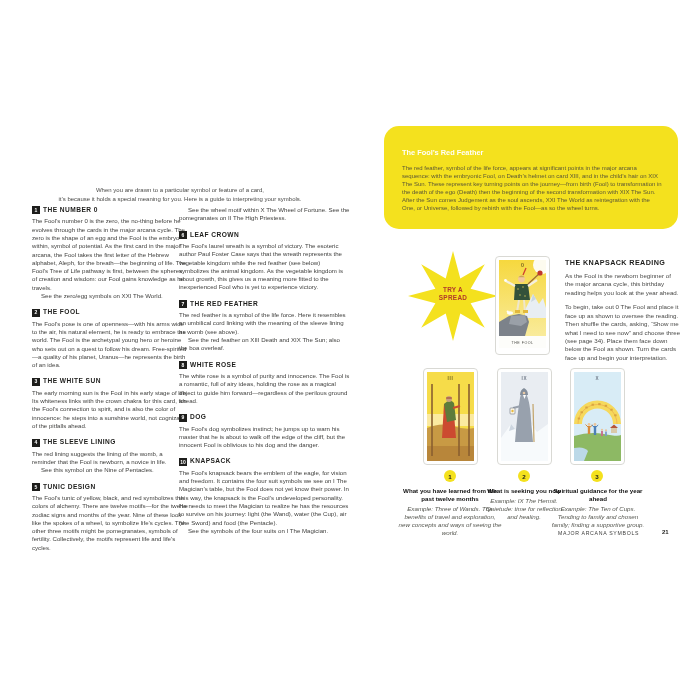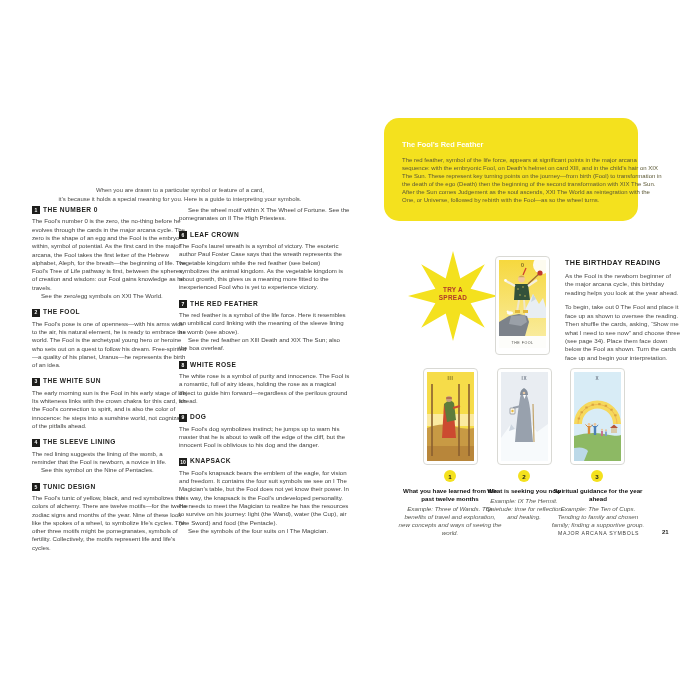--- a/index.html
+++ b/index.html
@@ -124,21 +124,21 @@
         <span class="sec-title">KNAPSACK</span>
       </div>
       <p class="body-p">The Fool’s knapsack bears the emblem of the eagle, for vision and freedom. It contains the four suit symbols we see on I The Magician’s table, but the Fool does not yet know their power. In this way, the knapsack is the Fool’s undeveloped personality. He needs to meet the Magician to realize he has the resources to survive on his journey: light (the Wand), water (the Cup), air (the Sword) and food (the Pentacle).</p>
       <p class="body-p see">See the symbols of the four suits on I The Magician.</p>
     </div>
   </div>
 </div>
 
 <div class="abs" style="left:350px;top:0;width:350px;height:700px;">
 
-  <div class="abs feature-box" style="left:34px;top:118px;width:254px;height:103px;text-decoration:underline;">
+  <div class="abs feature-box" style="left:34px;top:126px;width:294px;height:103px;text-decoration:underline;">
     <div class="abs fb-title" style="left:18px;top:22px;">The Fool’s Red Feather</div>
     <div class="abs fb-body" style="left:18px;top:38px;width:262px;">The red feather, symbol of the life force, appears at significant points in the major arcana sequence: with the embryonic Fool, on Death’s helmet on card XIII, and in the child’s hair on XIX The Sun. These represent key turning points on the journey—from birth (Fool) to transformation in the death of the ego (Death) then the beginning of the second transformation with XIX The Sun. After the Sun comes Judgement as the soul ascends, XXI The World as reintegration with the One, or Universe, followed by rebirth with the Fool—as so the wheel turns.</div>
   </div>
 
   <div class="abs" style="left:58px;top:248px;width:90px;height:96px;">
     <svg width="90" height="96" viewBox="0 0 90 96">
       <polygon points="45,3 52.3,30.4 76.8,16.2 62.6,40.7 90,48 62.6,55.3 76.8,79.8 52.3,65.6 45,93 37.7,65.6 13.2,79.8 27.4,55.3 0,48 27.4,40.7 13.2,16.2 37.7,30.4" fill="#f4e11e"></polygon>
     </svg>
     <div class="abs star-text" style="left:0;top:38px;width:90px;">
       <div>TRY A</div>
@@ -185,21 +185,21 @@
         <ellipse cx="15" cy="57" rx="3" ry="1.7" fill="#fdfdfb"></ellipse>
         <circle cx="12.7" cy="55.6" r="1.1" fill="#fdfdfb"></circle>
       </g>
       <text x="27.5" y="11" text-anchor="middle" font-size="6" font-weight="bold" fill="#8a7526">0</text>
       <rect x="4" y="80" width="47" height="12" fill="#fdfdfa"></rect>
       <text x="27.5" y="88" text-anchor="middle" font-size="3.6" letter-spacing="0.5" fill="#4a4a45">THE FOOL</text>
     </svg>
   </div>
 
   <div class="abs" style="left:215px;top:258px;width:116px;">
-    <p class="bd-head">THE BIRTHDAY READING</p>
+    <p class="bd-head">THE KNAPSACK READING</p>
     <p class="bd-p">As the Fool is the newborn beginner of the major arcana cycle, this birthday reading helps you look at the year ahead.</p>
     <p class="bd-p">To begin, take out 0 The Fool and place it face up as shown to oversee the reading. Then shuffle the cards, asking, “Show me what I need to see now” and choose three (see page 34). Place them face down below the Fool as shown. Turn the cards face up and begin your interpretation.</p>
   </div>
 
   <div class="abs" style="left:73px;top:368px;width:55px;height:97px;">
     <svg width="55" height="97" viewBox="0 0 55 97">
       <defs>
           <clipPath id="c1">
             <rect x="4" y="4" width="47" height="89"></rect>
           </clipPath>

